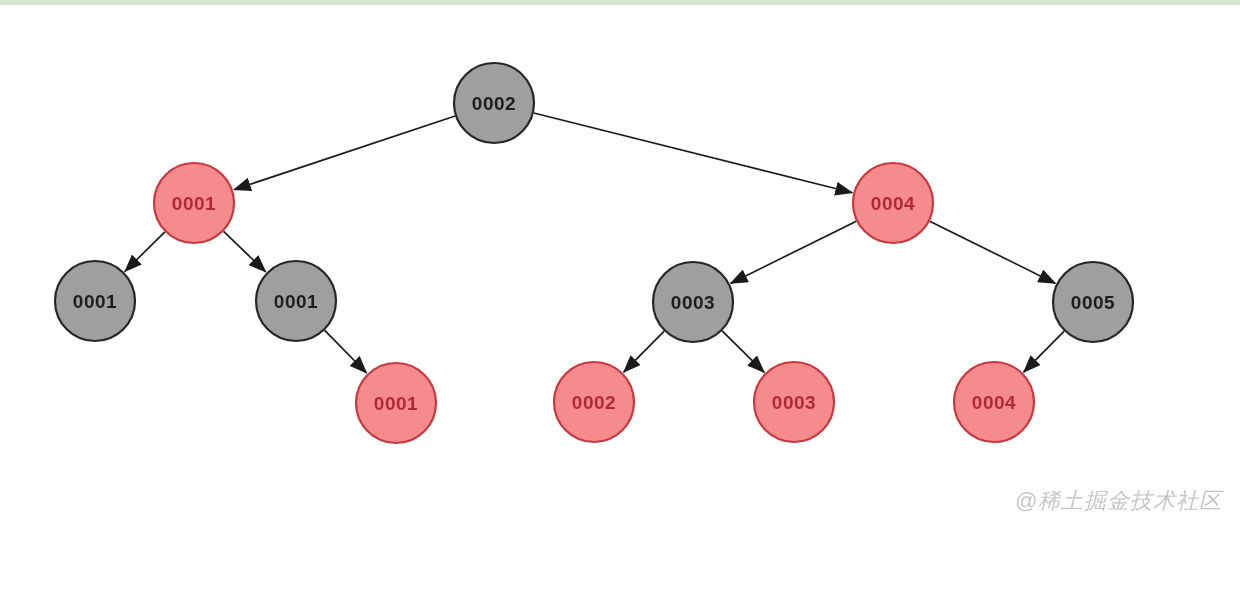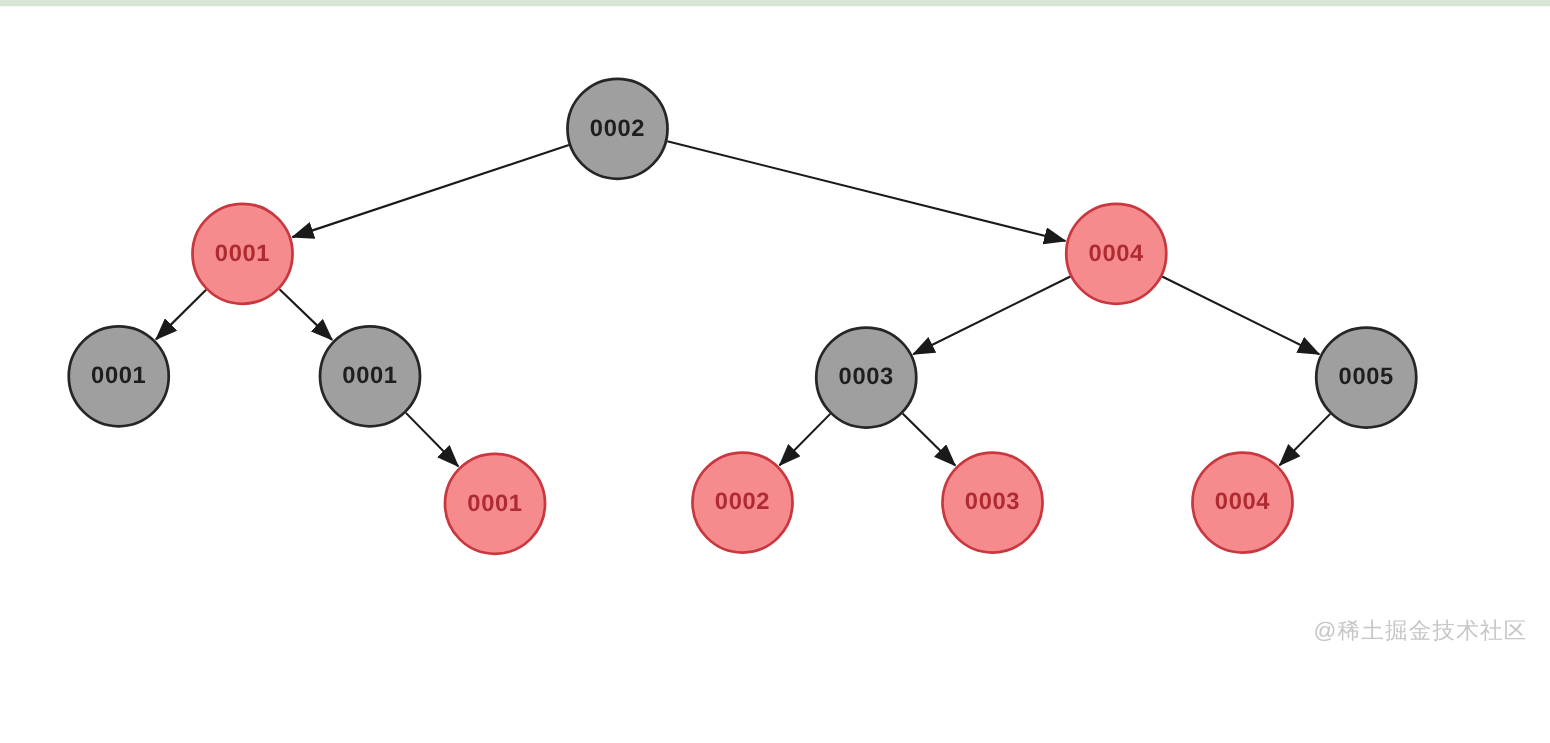--- a/index.html
+++ b/index.html
@@ -54,24 +54,25 @@
   .node[data-variant="gray"] text { fill: var(--gray_text, #1e1e1e); }
   .node[data-variant="red"] circle {
     fill: var(--red_fill, #f68b8e);
     stroke: var(--red_stroke, #c9383e);
   }
   .node[data-variant="red"] text { fill: var(--red_text, #ae2c31); }
   .watermark {
     position: absolute;
     right: 18px;
     bottom: 16px;
-    font-size: 18px;
+    font-size: 22px;
     letter-spacing: 1px;
     color: var(--watermark, #c6c6c6);
     user-select: none;
+    font-style: italic;
   }
 </style>
 </head>
 <body>
 
 <div class="stage">
   <div class="top-bar"></div>
 
   <svg class="tree" viewBox="0 0 1240 594">
     <defs>

